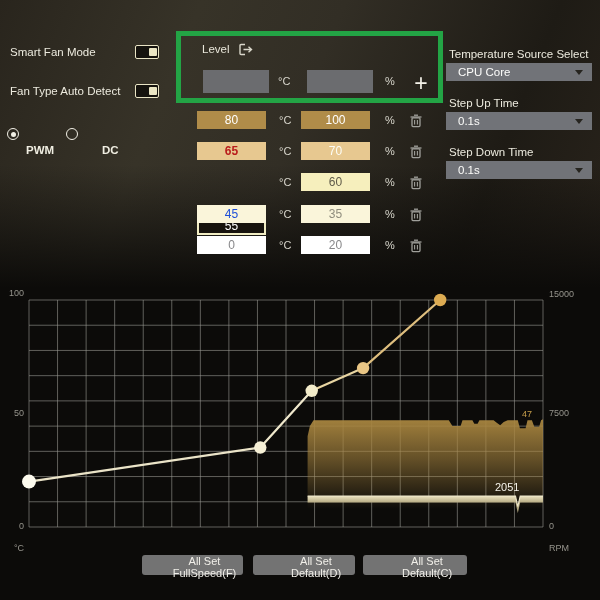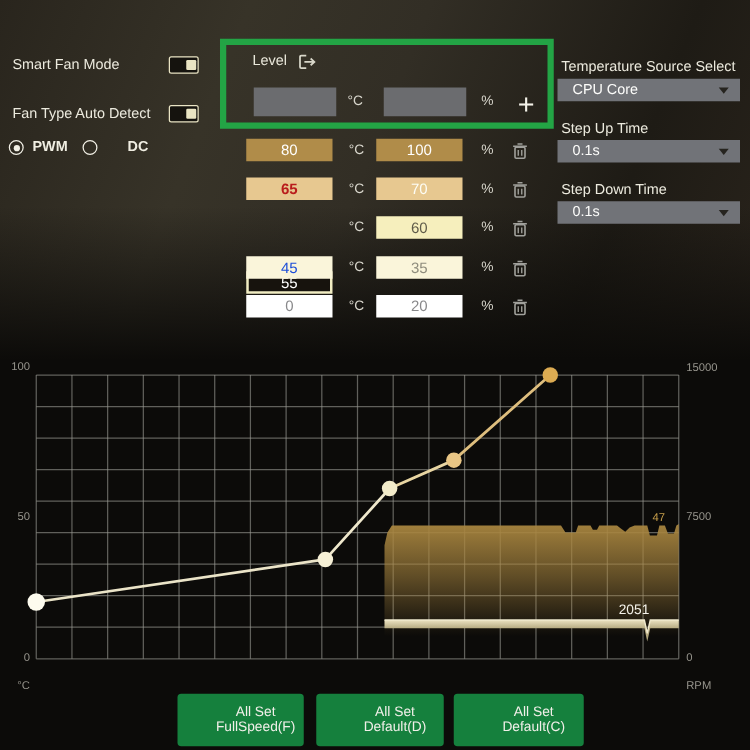--- a/index.html
+++ b/index.html
@@ -13,21 +13,21 @@
   .lbl { position:absolute; color:#eceade; font-size:11.5px; white-space:nowrap; }
 
   
   .toggle { position:absolute; width:24px; height:14px; border:1.5px solid #e9e4c4; border-radius:2px; background:#15130e; cursor:pointer; }
   .toggle .knob { position:absolute; right:1.5px; top:1.5px; width:8px; height:8px; background:#eae5c3; border-radius:1px; }
 
   
   .radio { position:absolute; display:flex; align-items:center; gap:7px; cursor:pointer; }
   .radio .circ { width:12px; height:12px; border:1.5px solid #f2f0e6; border-radius:50%; position:relative; background:transparent; }
   .radio.sel .circ::after { content:""; position:absolute; left:2.5px; top:2.5px; width:5px; height:5px; border-radius:50%; background:#f2f0e6; }
-  .radio .rlbl { color:#f0eee2; font-size:11.5px; font-weight:bold; }
+  .radio .rlbl { color:#f0eee2; font-size:11.5px; font-weight:bold;margin-top:32px; }
 
   
   .level-editor { position:absolute; left:176px; top:31px; width:267px; height:72px; border:5px solid #23a445; }
   .level-editor .hdr { position:absolute; left:21px; top:7px; display:flex; align-items:flex-start; gap:9px; }
   .level-editor .hdr span { color:#e9e7da; font-size:11.5px; }
   .gray-input { position:absolute; width:66px; height:23px; background:#6b6c6f; border:none; color:#f2f2ee; font-size:12px; text-align:center; }
   .unit { position:absolute; color:#d8d6cc; font-size:11px; }
   .plus-btn { position:absolute; left:228px; top:34px; width:24px; height:26px; background:transparent; border:none; color:#f5f3ea; font-size:23px; font-weight:300; line-height:24px; cursor:pointer; }
 
   
@@ -45,21 +45,21 @@
   .dd .val { position:absolute; left:12px; top:2.5px; color:#fdfdfb; font-size:11.5px; }
   .dd .tri { position:absolute; right:9px; top:7px; width:0; height:0; border-left:4.5px solid transparent; border-right:4.5px solid transparent; border-top:5.5px solid #26241f; }
 
   
   .chart-svg { position:absolute; left:0; top:285px; }
   .tick { position:absolute; color:#96948c; font-size:9px; white-space:nowrap; }
   .tick.l { left:0; width:24px; text-align:right; }
   .tick.r { left:549px; }
 
   
-  .fbtn { position:absolute; top:555px; height:42px; background:#15803d; border:none; border-radius:3px; color:#f1efe9; font-size:11px; cursor:pointer;padding-left:24px; }
+  .fbtn { position:absolute; top:555px; height:20px; background:#737373; border:none; border-radius:3px; color:#f1efe9; font-size:11px; cursor:pointer;padding-left:24px; }
 </style>
 </head>
 <body>
 
 <div class="app">
   <div class="top-bg"></div>
 
   <div class="lbl" style="left:10px; top:46px;">Smart Fan Mode</div>
   <div class="toggle" style="left:135px; top:45px;">
       <div class="knob"></div>

